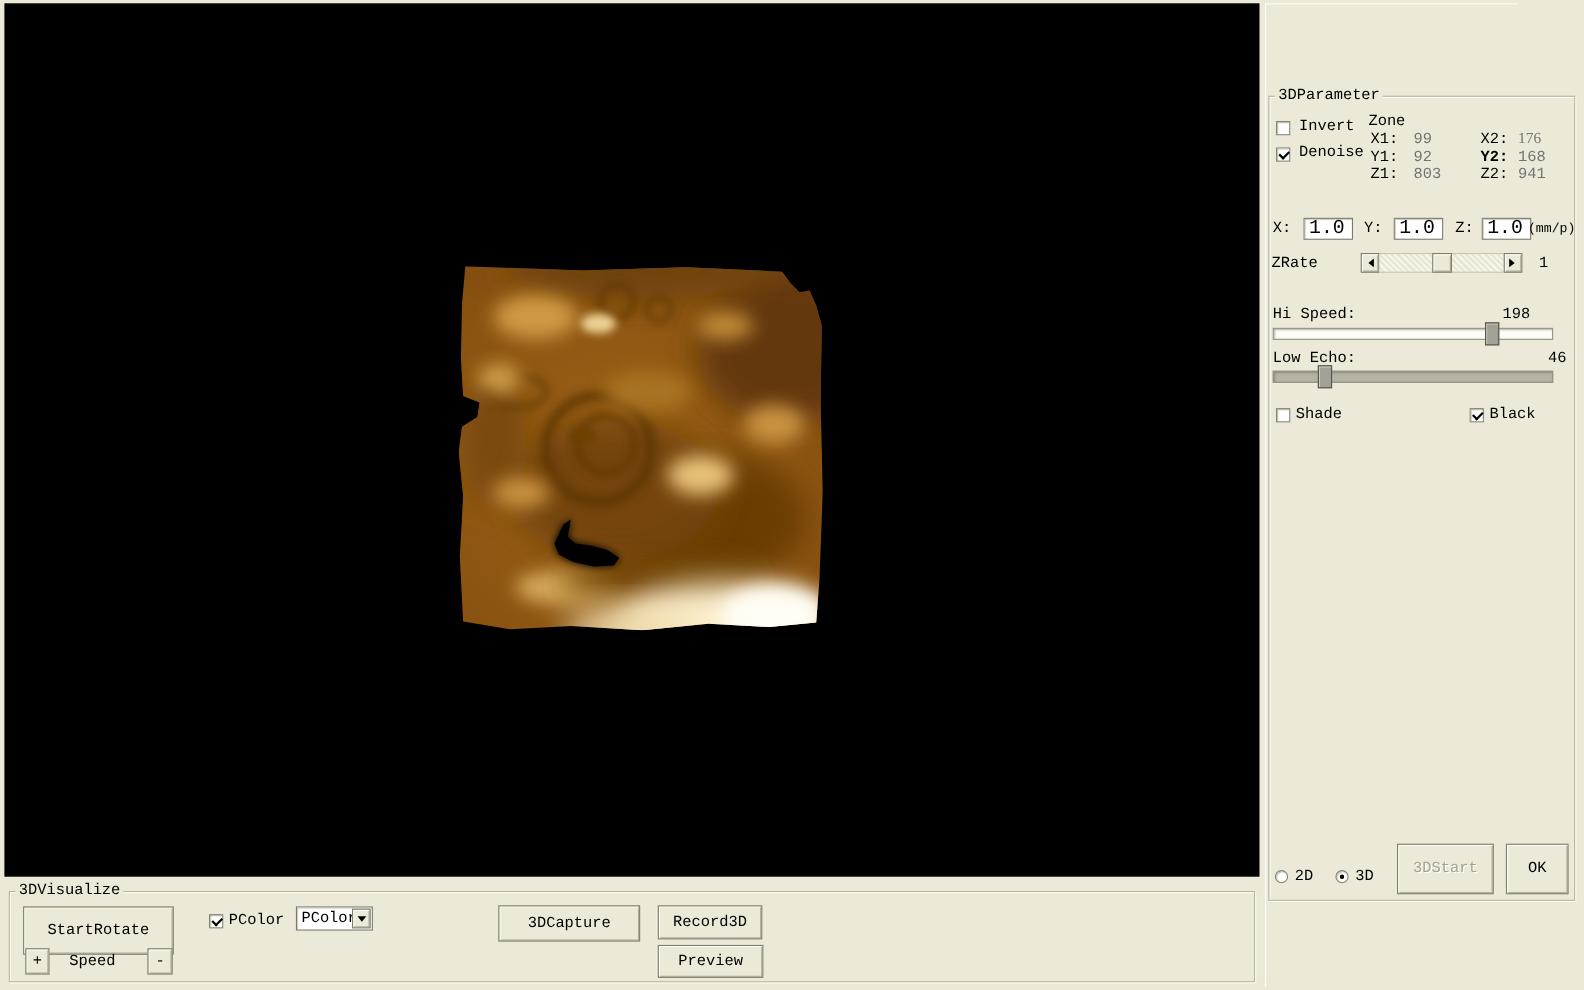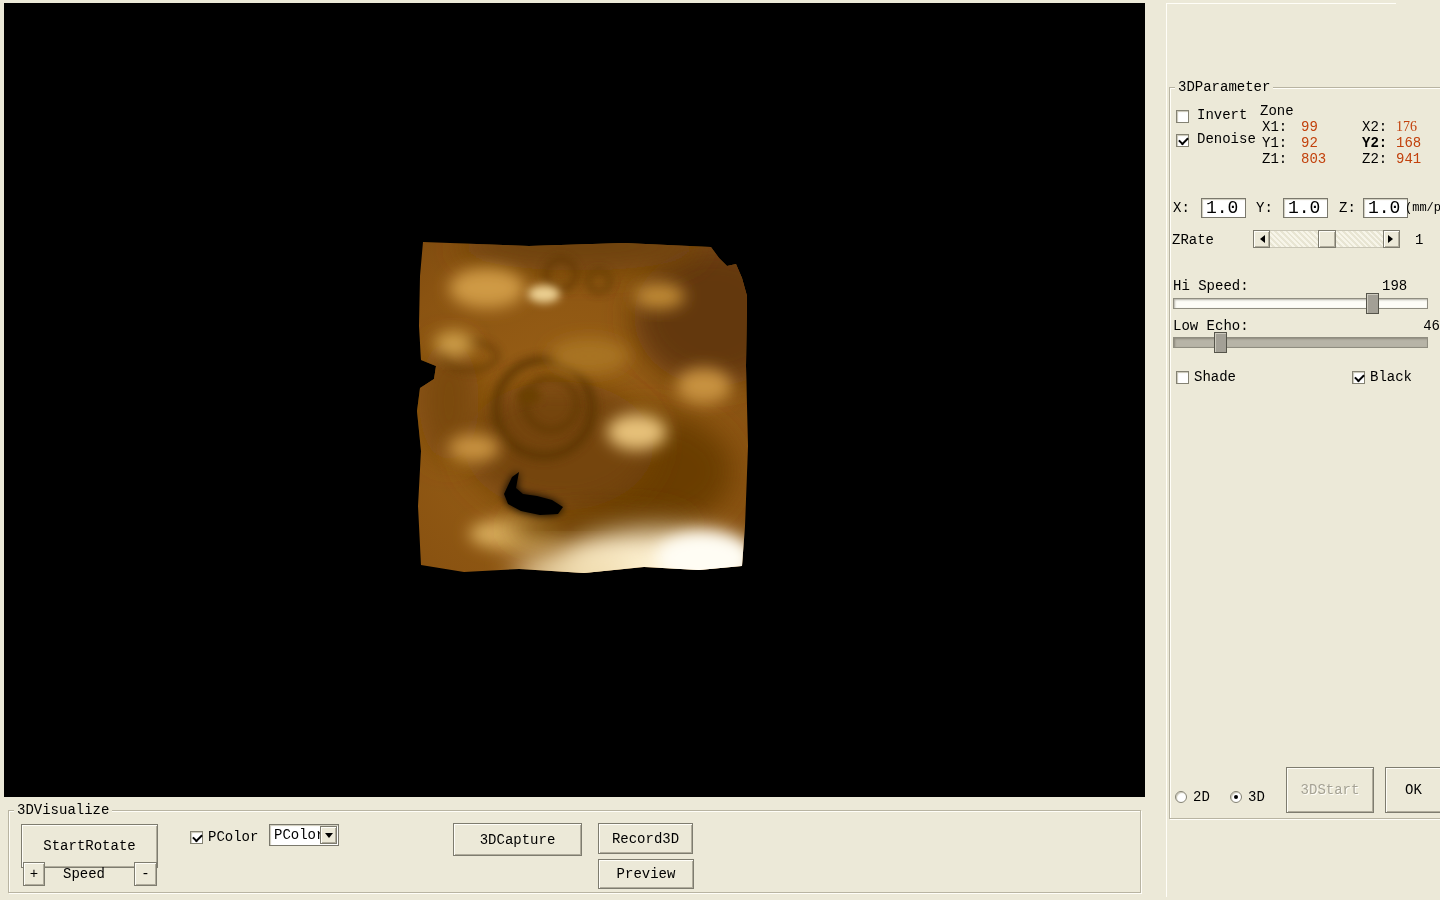--- a/index.html
+++ b/index.html
@@ -15,21 +15,21 @@
   
   #viewport {
     left:4px; top:3px; width:1141px; height:794px;
     background:#000;
   }
 
   
   #right-panel {
     left:1150px; top:3px; width:230px; height:894px;
     background:#ece9d8;
-    border-top:1px solid #fffef8; border-left:1px solid #fffef8;margin-left:16px;
+    border-top:1px solid #fffef8; border-left:1px solid #fffef8;
   }
   .group-box {
     border:1px solid #b8b4a2;
     box-shadow:1px 1px 0 #fffef8, inset 1px 1px 0 #fffef8;
   }
   .group-label {
     position:absolute; top:-9px; left:5px;
     background:#ece9d8; padding:0 3px; line-height:16px;
   }
 
@@ -61,21 +61,21 @@
   .radio.selected::after {
     content:""; position:absolute; left:3px; top:3px;
     width:4px; height:4px; border-radius:50%; background:#000;
   }
   .textbox {
     width:45px; height:20px; background:#fff;
     border:1px solid #7a786c;
     box-shadow:inset 1px 1px 1px #cfccbc;
     font-family:inherit; font-size:18px; padding:0 0 0 4px;
   }
-  .blue-val { color:#c2410c; }
+  .blue-val { color:#737373; }
 
   
   .slider-track {
     height:11px; width:255px;
     border:1px solid #8f8d80;
     box-shadow:inset 1px 1px 2px rgba(90,86,70,.45);
   }
   .slider-track.light { background:#fdfdf7; }
   .slider-track.gray  { background:#b7b4a7; }
   .slider-thumb {

